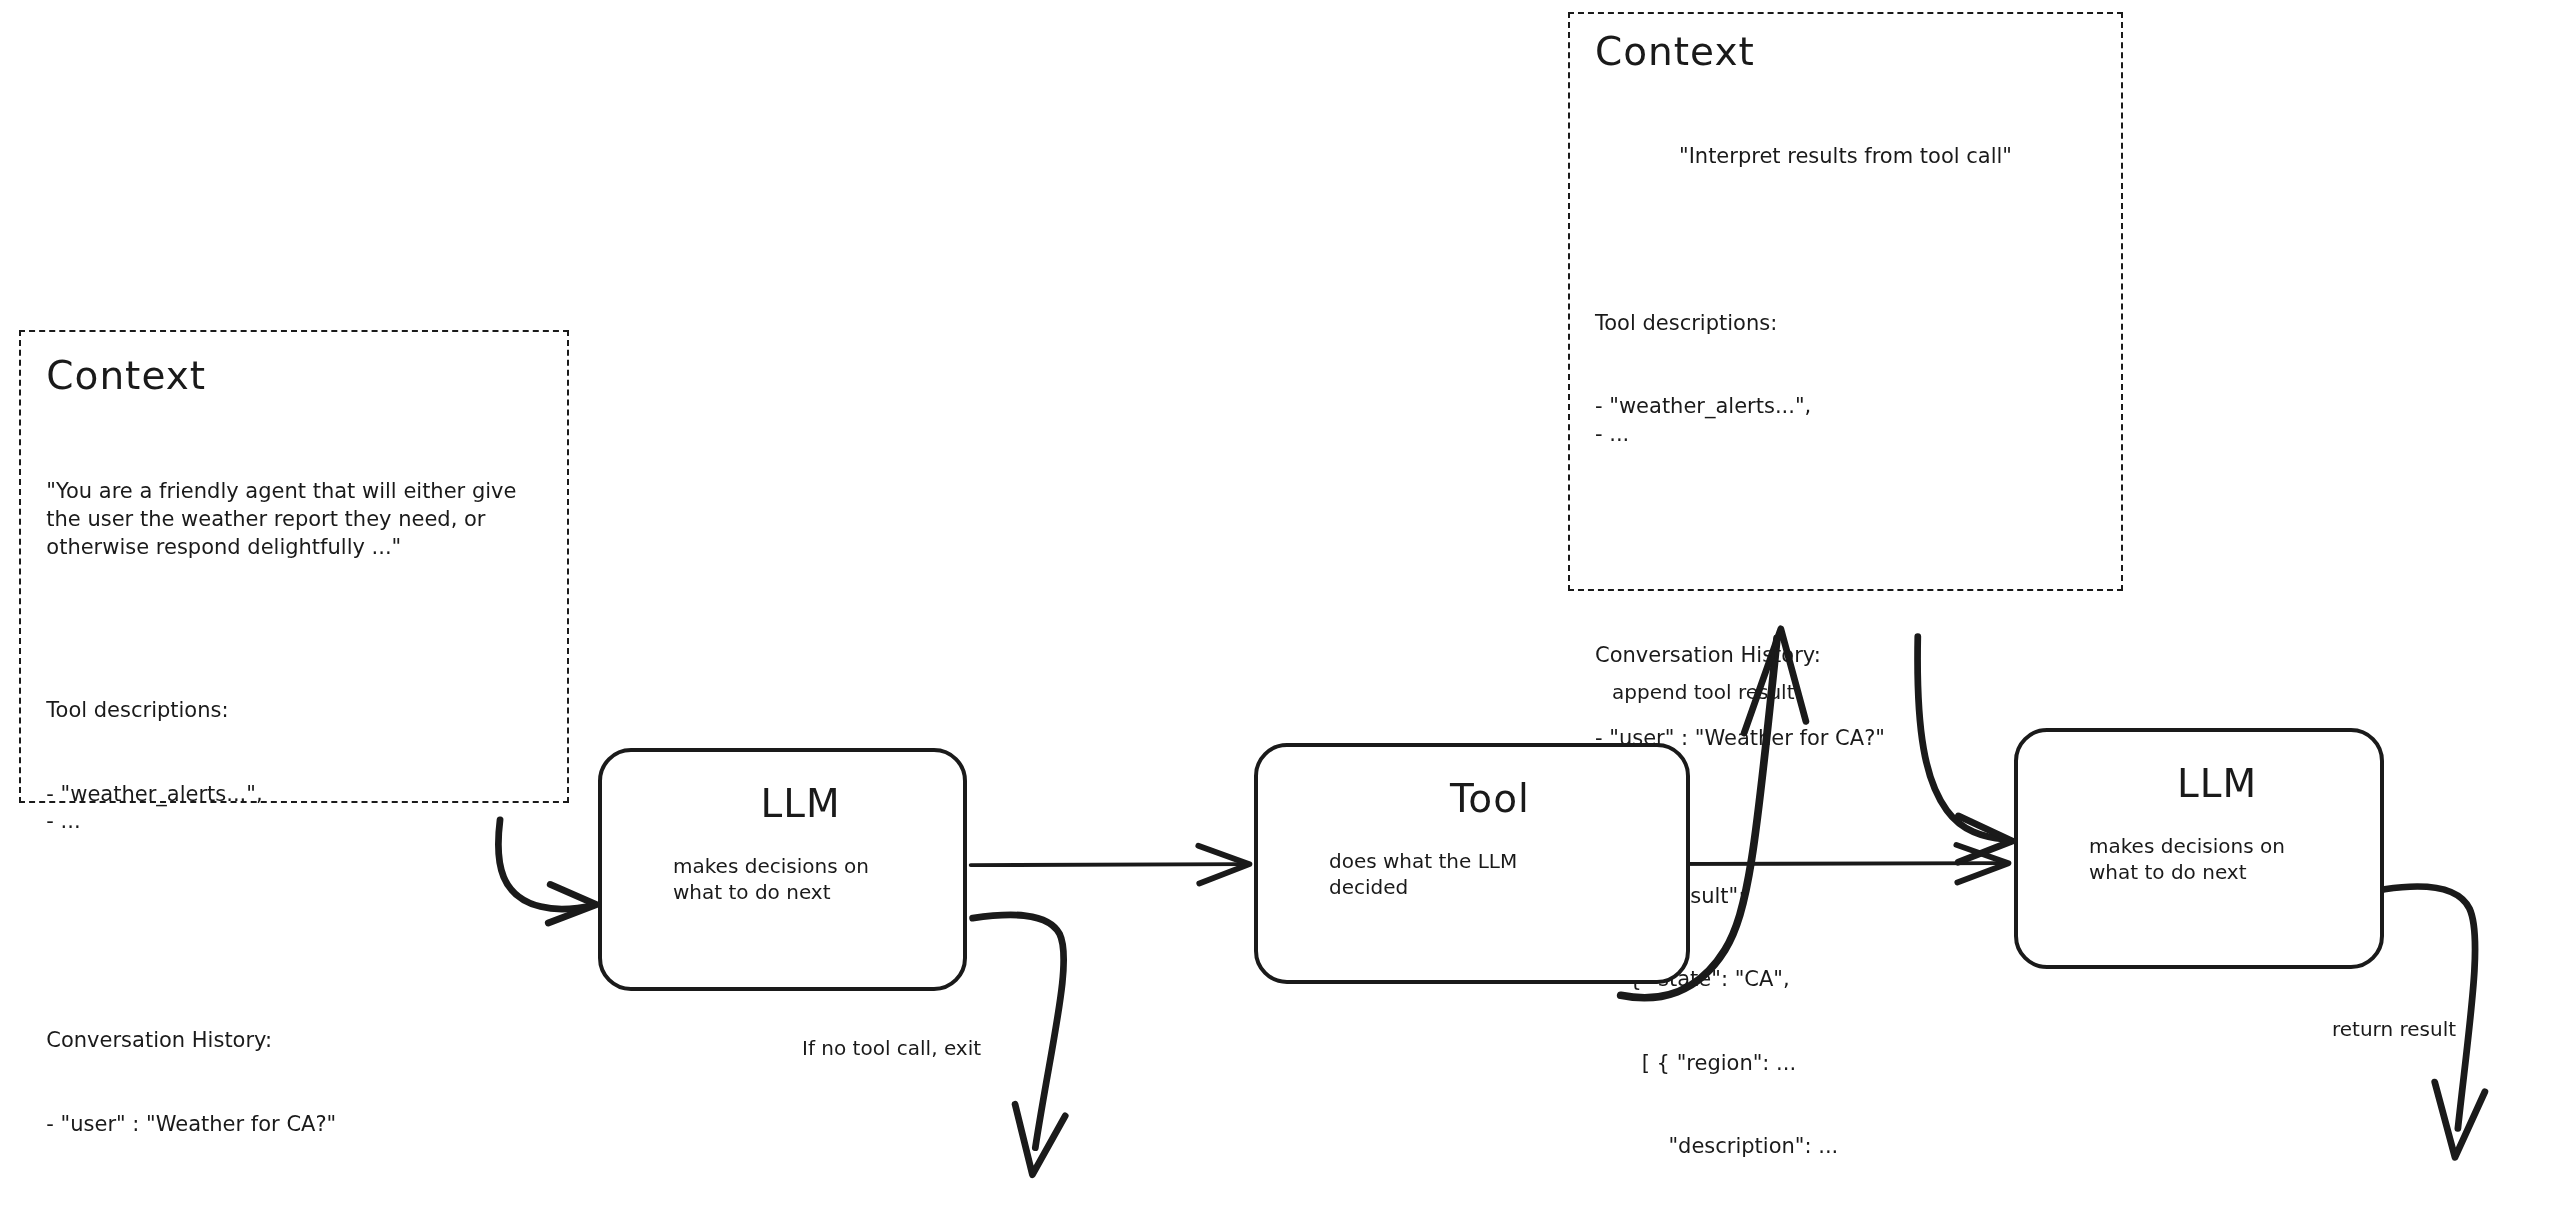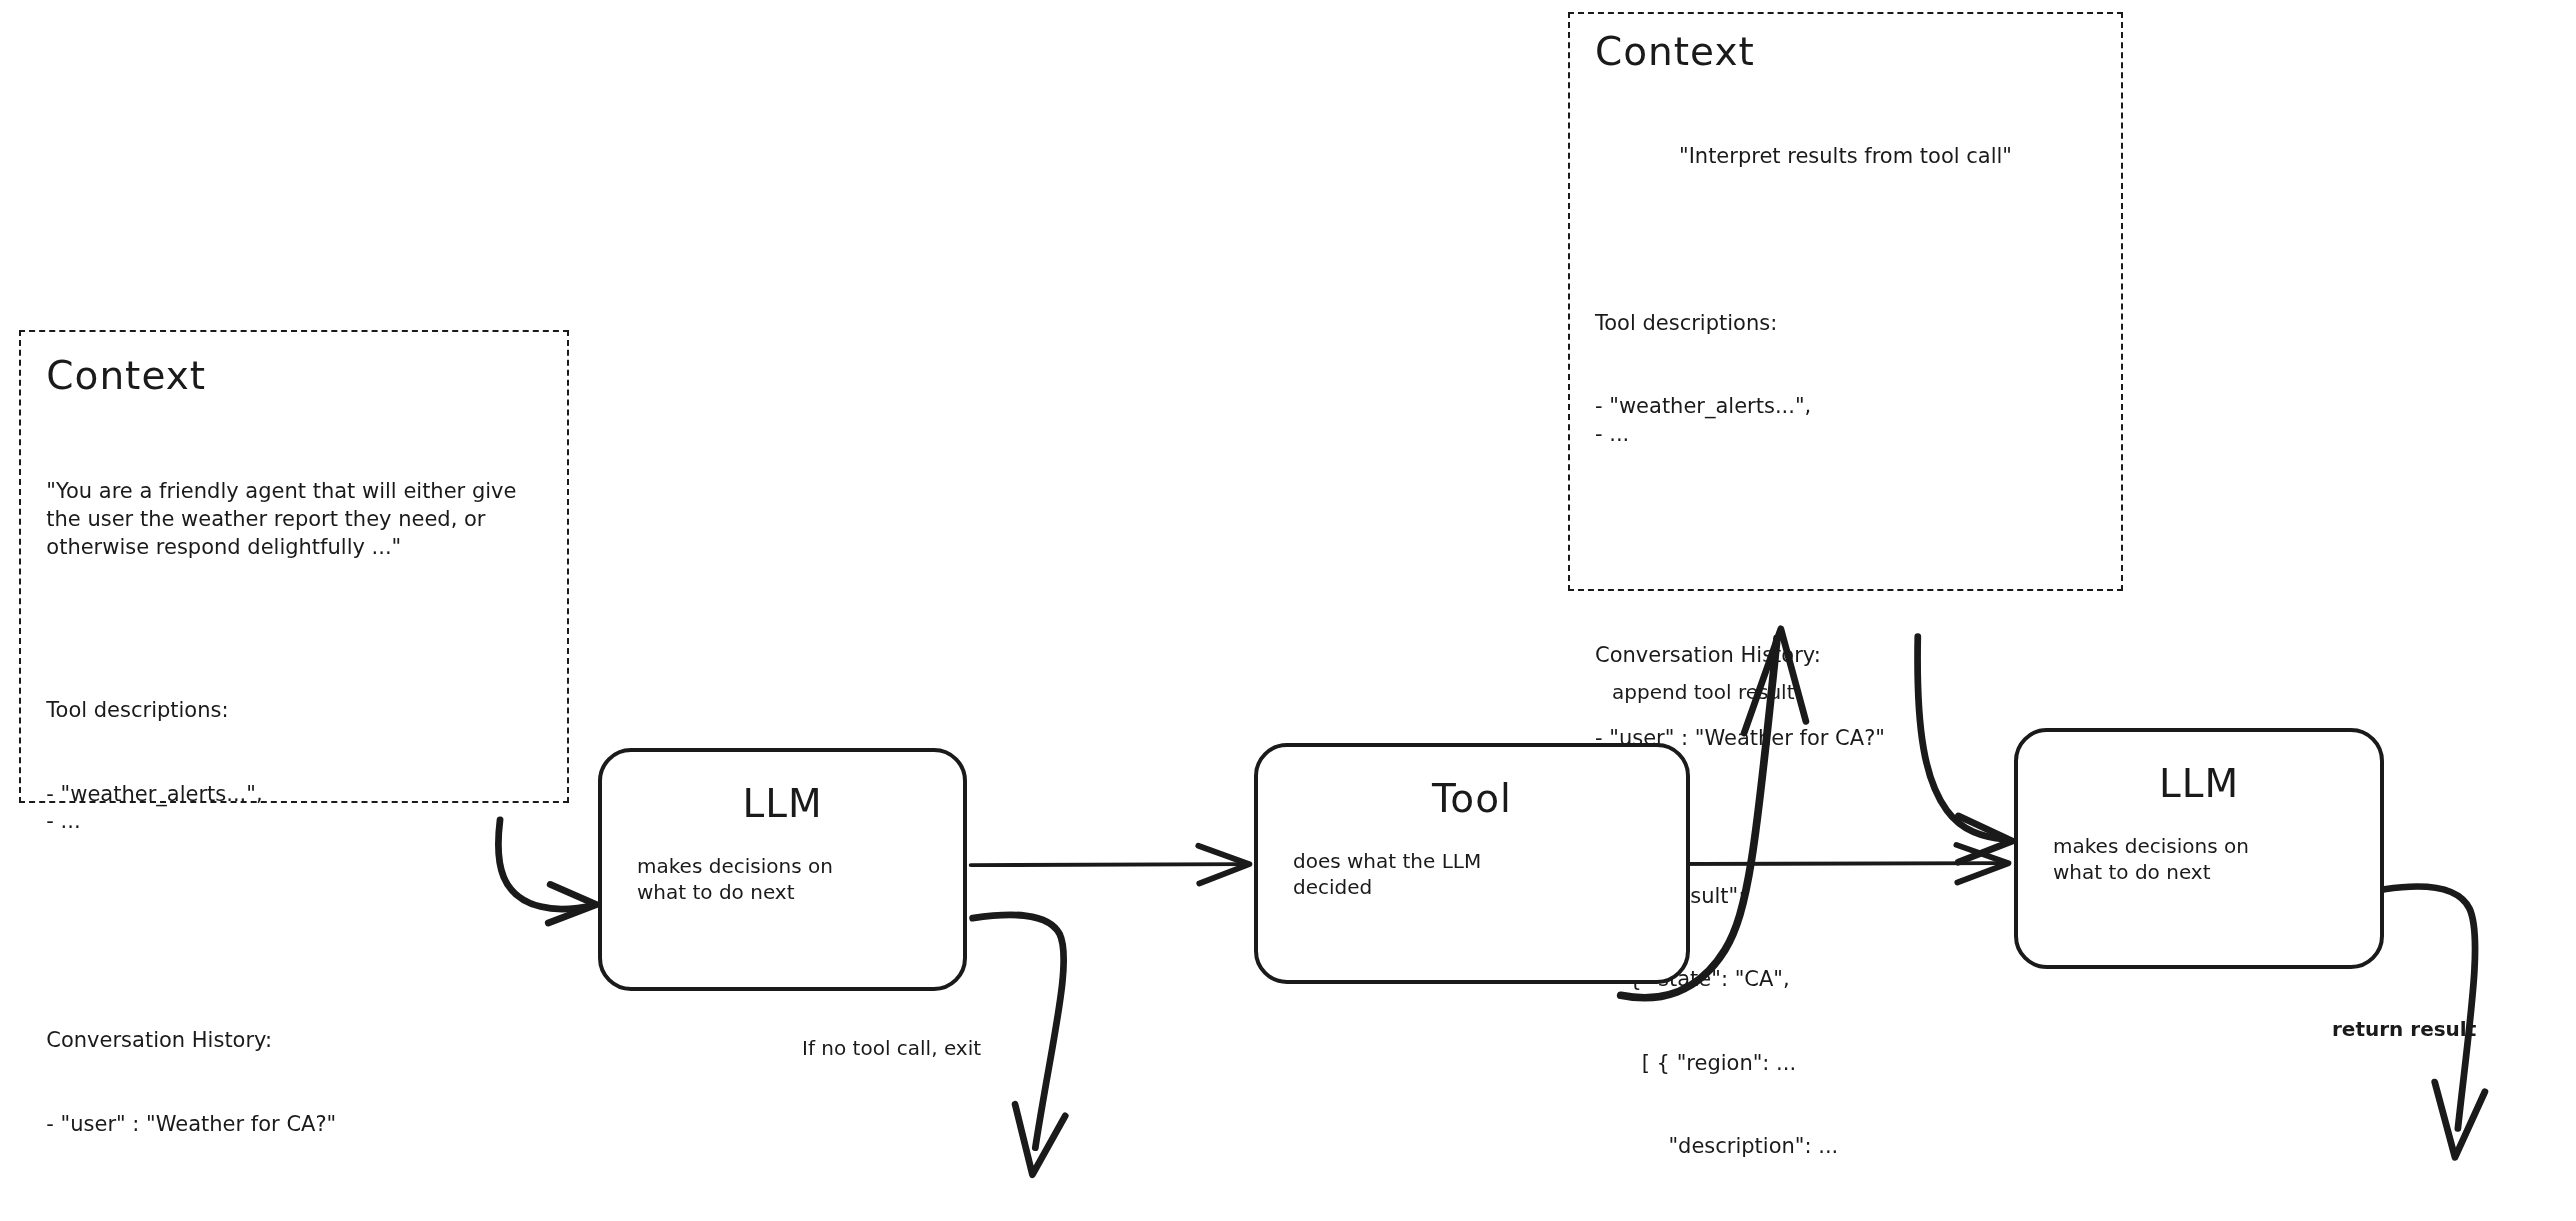--- a/index.html
+++ b/index.html
@@ -75,20 +75,21 @@
   .node {
     position: absolute;
     box-sizing: border-box;
     border: 4.8px solid #1a1a1a;
     border-radius: 33px;
     background: #ffffff;
     display: flex;
     flex-direction: column;
     align-items: center;
     justify-content: flex-start;
+    padding-left: 36px;
   }
   .node-title {
     font-size: 39px;
     color: #1a1a1a;
     letter-spacing: 1px;
     margin-top: 29px;
   }
   .node-sub {
     font-size: 20px;
     color: #1a1a1a;
@@ -105,21 +106,21 @@
 
   
   .edge-label {
     position: absolute;
     font-size: 20px;
     color: #1a1a1a;
     white-space: nowrap;
   }
   #label-exit          { left: 802px;  top: 1036px; }
   #label-append        { left: 1612px; top: 680px;  }
-  #label-return        { left: 2332px; top: 1017px; font-weight: bold; }
+  #label-return        { left: 2332px; top: 1017px; }
 </style>
 </head>
 <body>
 
 <div id="canvas">
 
   <svg class="layer" viewBox="0 0 2670 1266" xmlns="http://www.w3.org/2000/svg">
     <g fill="none" stroke="#1a1a1a" stroke-linecap="round" stroke-linejoin="round">
 
       <g>

